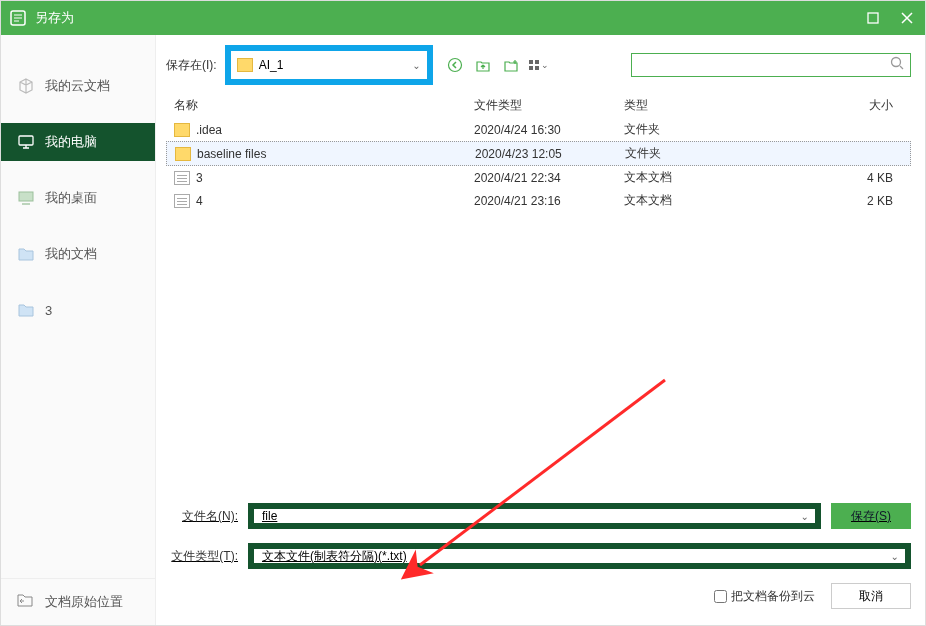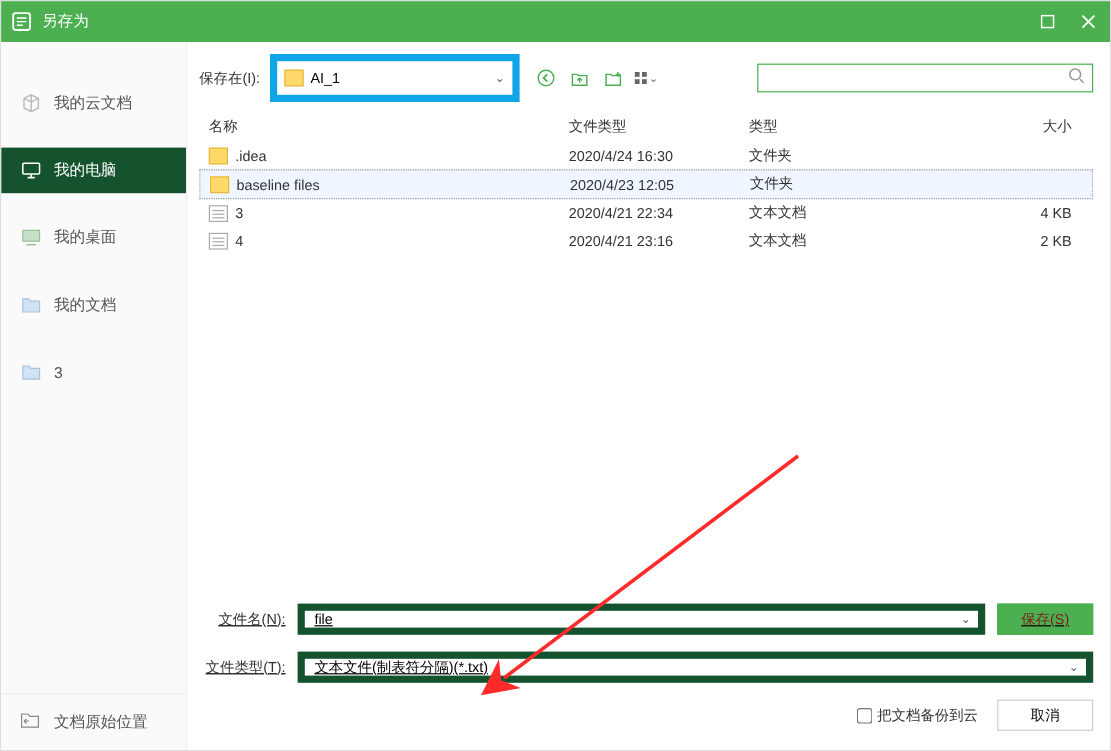--- a/index.html
+++ b/index.html
@@ -61,21 +61,21 @@
 .file-icon { background: #fff; border: 1px solid #aaa; position: relative; width: 14px; height: 16px; }
 .file-icon:before { content: ""; position: absolute; top: 3px; left: 2px; right: 2px; height: 1px; background: #aaa; box-shadow: 0 3px 0 #aaa, 0 6px 0 #aaa; }
 
 
 .bottom-form { padding: 6px 0; }
 .form-row { display: flex; align-items: center; margin-bottom: 14px; gap: 10px; text-decoration: underline; }
 .form-row .flabel { font-size: 12px; color: #333; width: 72px; text-align: right; }
 .form-row .finput { flex: 1; height: 26px; border: 6px solid #14532d; padding: 0 8px; font-size: 12px; font-family: monospace; background: #fff; display: flex; align-items: center; position: relative; }
 .form-row .finput .chev { position: absolute; right: 6px; color: #666; font-size: 10px; }
 .btn { height: 26px; padding: 0 18px; font-size: 12px; border: 1px solid #ccc; background: #fff; cursor: pointer; display: flex; align-items: center; justify-content: center; min-width: 80px; }
-.btn.primary { background: #4CAF50; color: #7f1d1d; border-color: #4CAF50; }
+.btn.primary { background: #4CAF50; color: #0f172a; border-color: #4CAF50; }
 .btn.encrypt { color: #e74c3c; border-color: #e8bbb7; }
 .btn.encrypt .shield { margin-right: 4px; }
 
 .bottom-actions { display: flex; align-items: center; justify-content: flex-end; gap: 16px; font-size: 12px; color: #333; }
 .checkbox-row { display: flex; align-items: center; gap: 4px; cursor: pointer; }
 .checkbox-row input { width: 13px; height: 13px; }
 
 
 .red-arrow { position: absolute; pointer-events: none; }
 .red-arrow svg { overflow: visible; }

